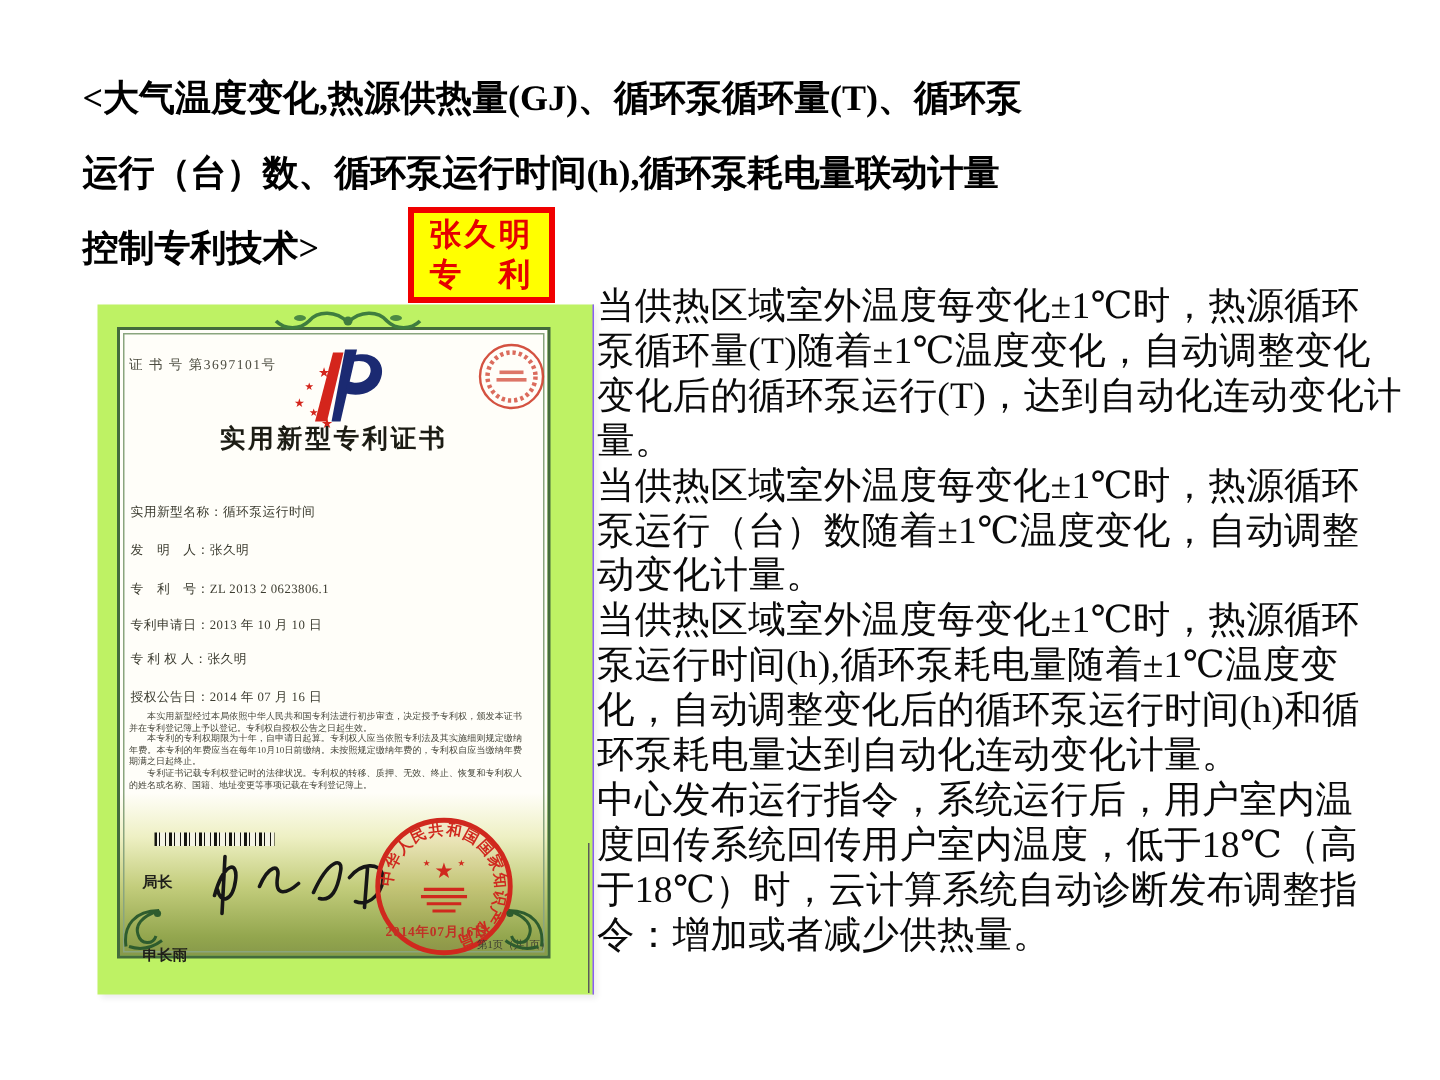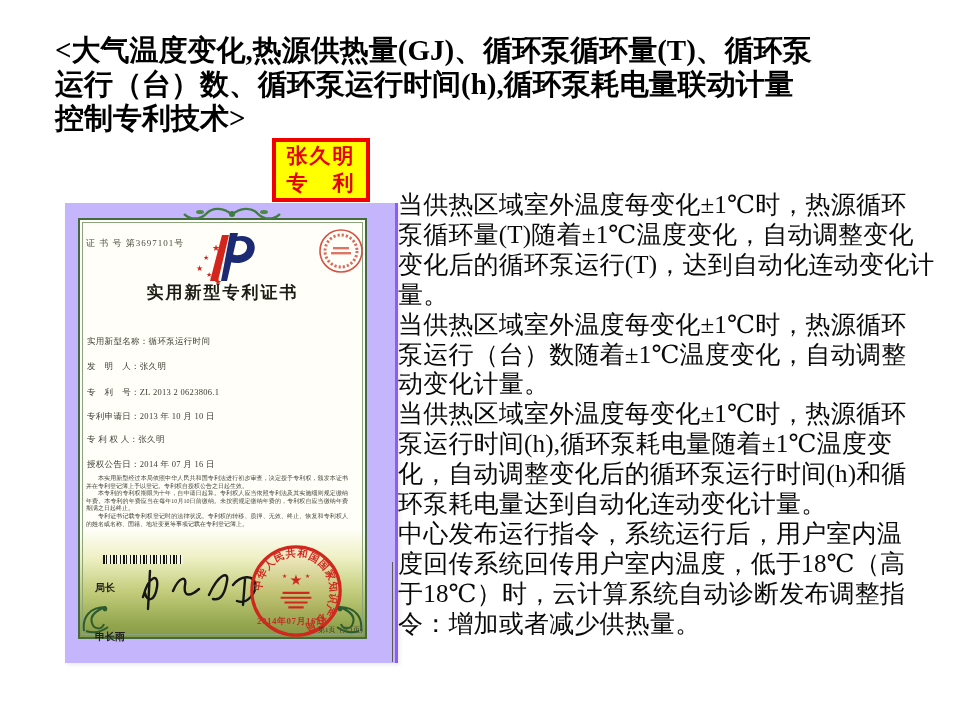--- a/index.html
+++ b/index.html
@@ -2,32 +2,32 @@
 <html><head>
 <meta charset="utf-8">
 <style>
   html,body{margin:0;padding:0;background:#888;}
   .slide{
     position:relative;width:960px;height:720px;background:#ffffff;
     overflow:hidden;font-family:"Liberation Serif","DejaVu Serif",serif;
   }
   
   .title{position:absolute;left:55px;top:33px;width:870px;color:#000;}
-  .title .tline{font-size:29px;font-weight:bold;line-height:34px;white-space:nowrap;letter-spacing:0px;}
+  .title .tline{font-size:24px;font-weight:bold;line-height:34px;white-space:nowrap;letter-spacing:0px;margin-top:16px;}
   
   .badge{
     position:absolute;left:272px;top:138px;width:98px;height:64px;box-sizing:border-box;
     background:#ffff00;border:4px solid #f00000;display:flex;flex-direction:column;
     justify-content:center;align-items:center;
   }
   .badge .bline{color:#e60000;font-weight:bold;font-size:21px;line-height:27px;letter-spacing:2px;white-space:nowrap;}
   
   .cert{
     position:absolute;left:65px;top:203px;width:330px;height:460px;
-    background:#c4b5fd;border-right:3px solid #8b5cf6;
+    background:#bef264;border-right:1px solid #8b5cf6;
     box-shadow:2px 2px 4px rgba(0,0,0,0.08);
   }
   .cert-frame{
     position:absolute;left:13px;top:15px;width:289px;height:421px;box-sizing:border-box;
     border:2px solid #446b3c;outline:1px solid #8aa57e;outline-offset:-5px;
     background:linear-gradient(180deg,#fffef9 0%,#fffef9 74%,#eef0c4 81%,#c3cd7c 89%,#93a64e 97%,#87994a 100%);
   }
   .cert-ornament{position:absolute;left:115px;top:2px;width:104px;height:20px;}
   .cert-no{position:absolute;left:21px;top:34px;font-size:9px;color:#4c4c40;letter-spacing:1px;white-space:nowrap;}
   .cert-logo{position:absolute;left:120px;top:26px;width:70px;height:58px;}

